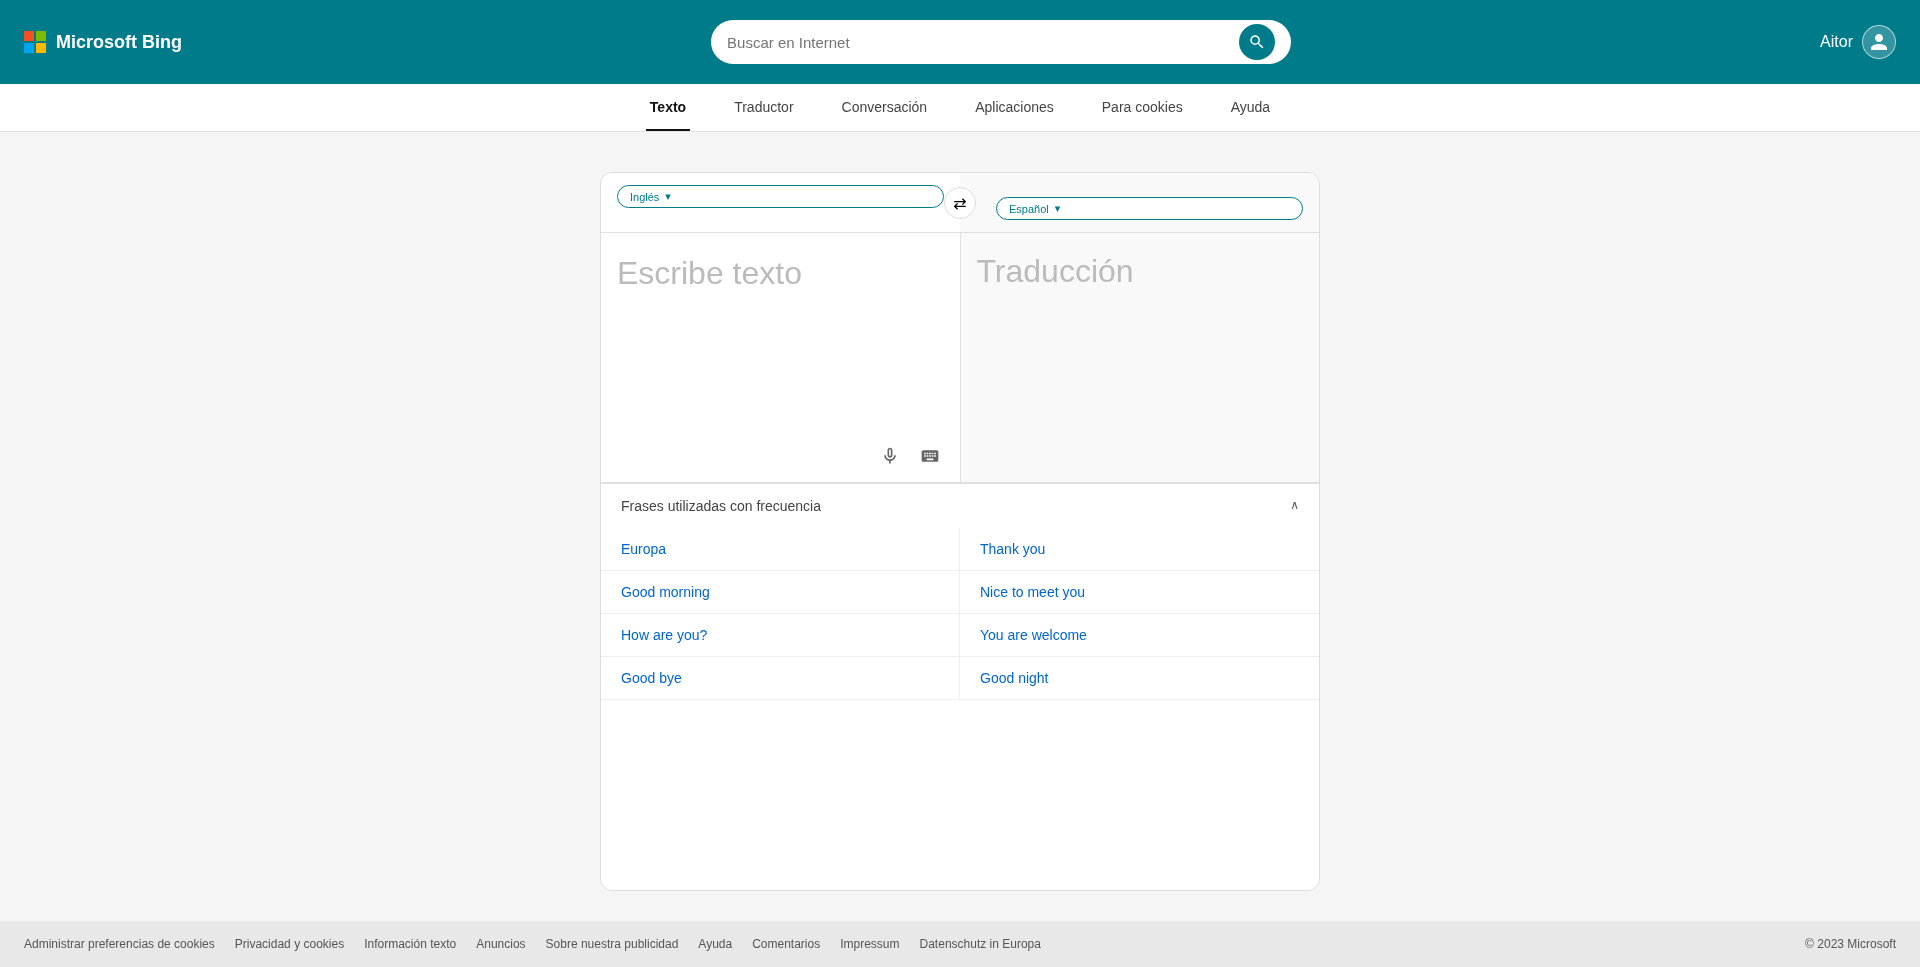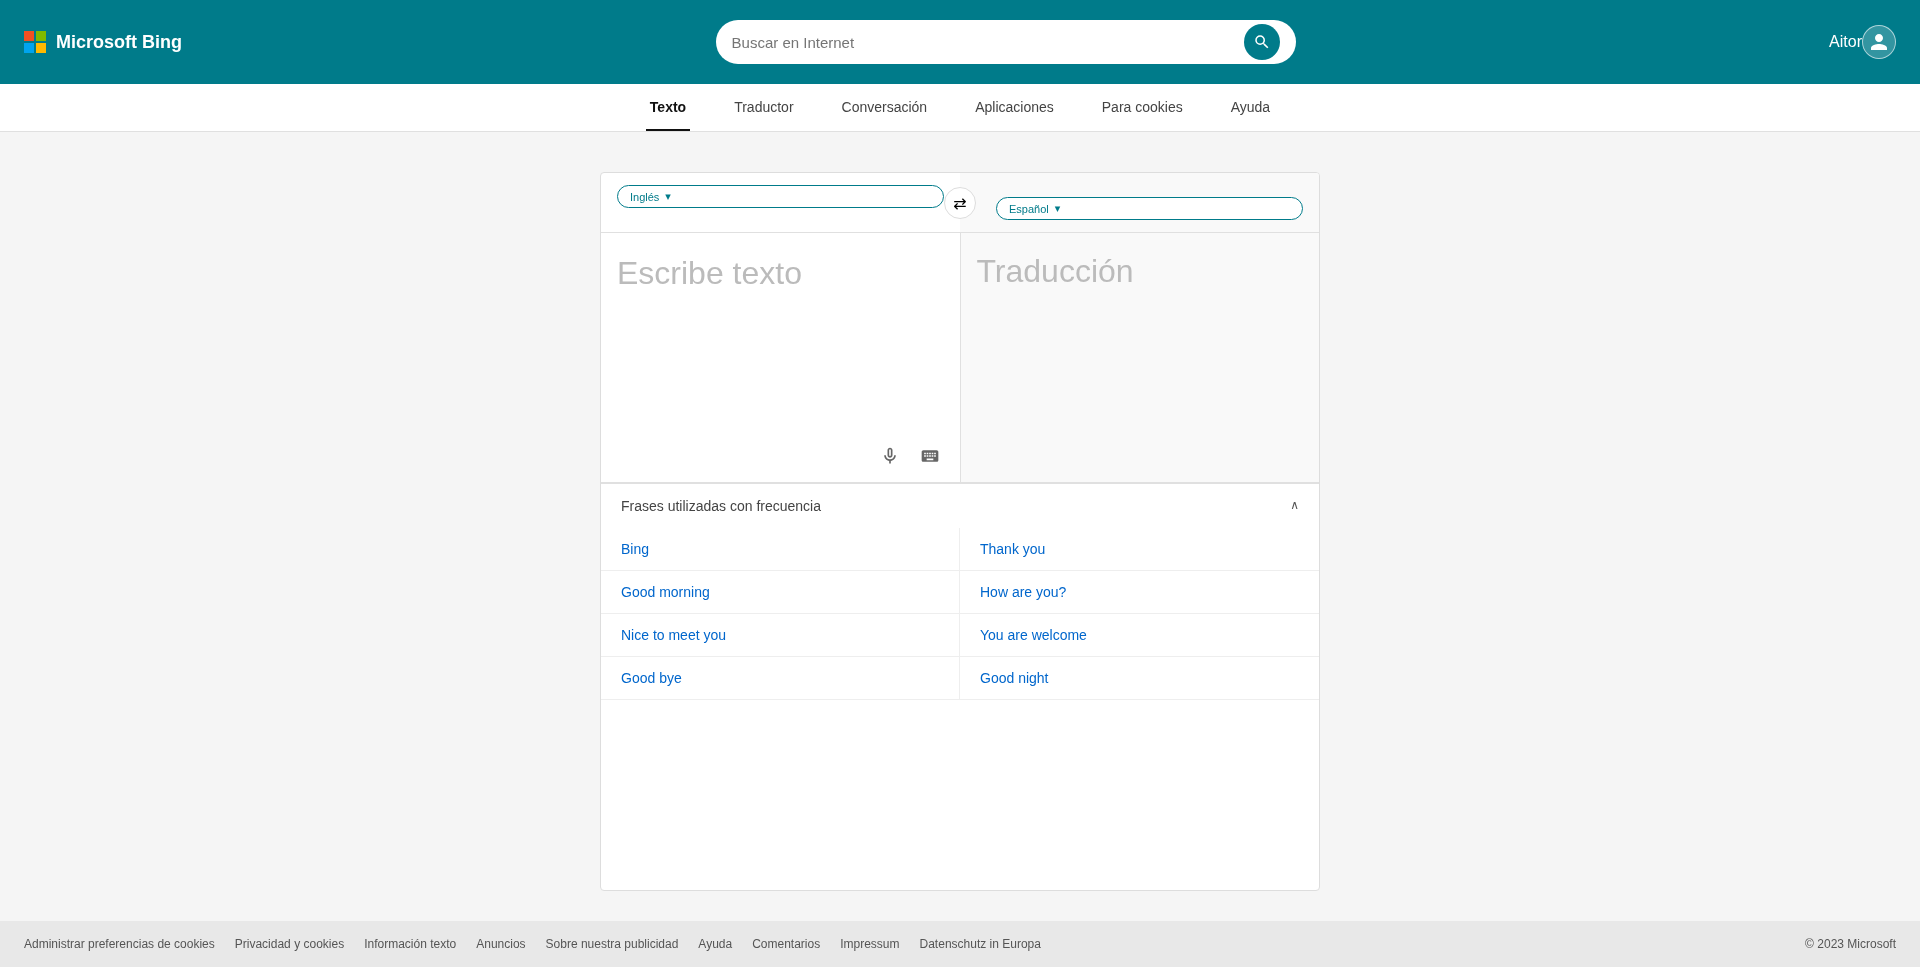--- a/index.html
+++ b/index.html
@@ -72,21 +72,21 @@
       flex-shrink: 0;
     }
     .search-icon-btn svg {
       width: 18px;
       height: 18px;
       fill: white;
     }
     .header-user {
       display: flex;
       align-items: center;
-      gap: 0;
+      gap: 9px;
       color: white;
       cursor: pointer;
     }
     .avatar {
       width: 34px;
       height: 34px;
       border-radius: 50%;
       border: 1px solid rgba(255,255,255,0.6);
       background: rgba(255,255,255,0.2);
       display: flex;
@@ -125,21 +125,21 @@
     .main {
       flex: 1;
       display: flex;
       justify-content: center;
       padding: 40px 0 30px;
       background: #f5f5f5;
     }
     .translator-container {
       width: 720px;
       background: white;
-      border-radius: 4px;
+      border-radius: 12px;
       border: 1px solid #ddd;
       overflow: hidden;
     }
 
     
     .translator-panels {
       display: flex;
       min-height: 250px;
       border-bottom: 1px solid #e0e0e0;
     }
@@ -418,25 +418,25 @@
       </div>
     </div>
 
     <div class="phrases-section">
       <div class="phrases-header">
         <span>Frases utilizadas con frecuencia</span>
         <span class="phrases-header-chevron">∧</span>
       </div>
 
       <div class="phrases-grid">
-        <div class="phrase-cell">Bing</div>
+        <div class="phrase-cell">Europa</div>
         <div class="phrase-cell">Thank you</div>
         <div class="phrase-cell">Good morning</div>
+        <div class="phrase-cell">Nice to meet you</div>
         <div class="phrase-cell">How are you?</div>
-        <div class="phrase-cell">Nice to meet you</div>
         <div class="phrase-cell">You are welcome</div>
         <div class="phrase-cell">Good bye</div>
         <div class="phrase-cell">Good night</div>
       </div>
     </div>
 
   </div>
 </main>
 
 <footer class="footer">

